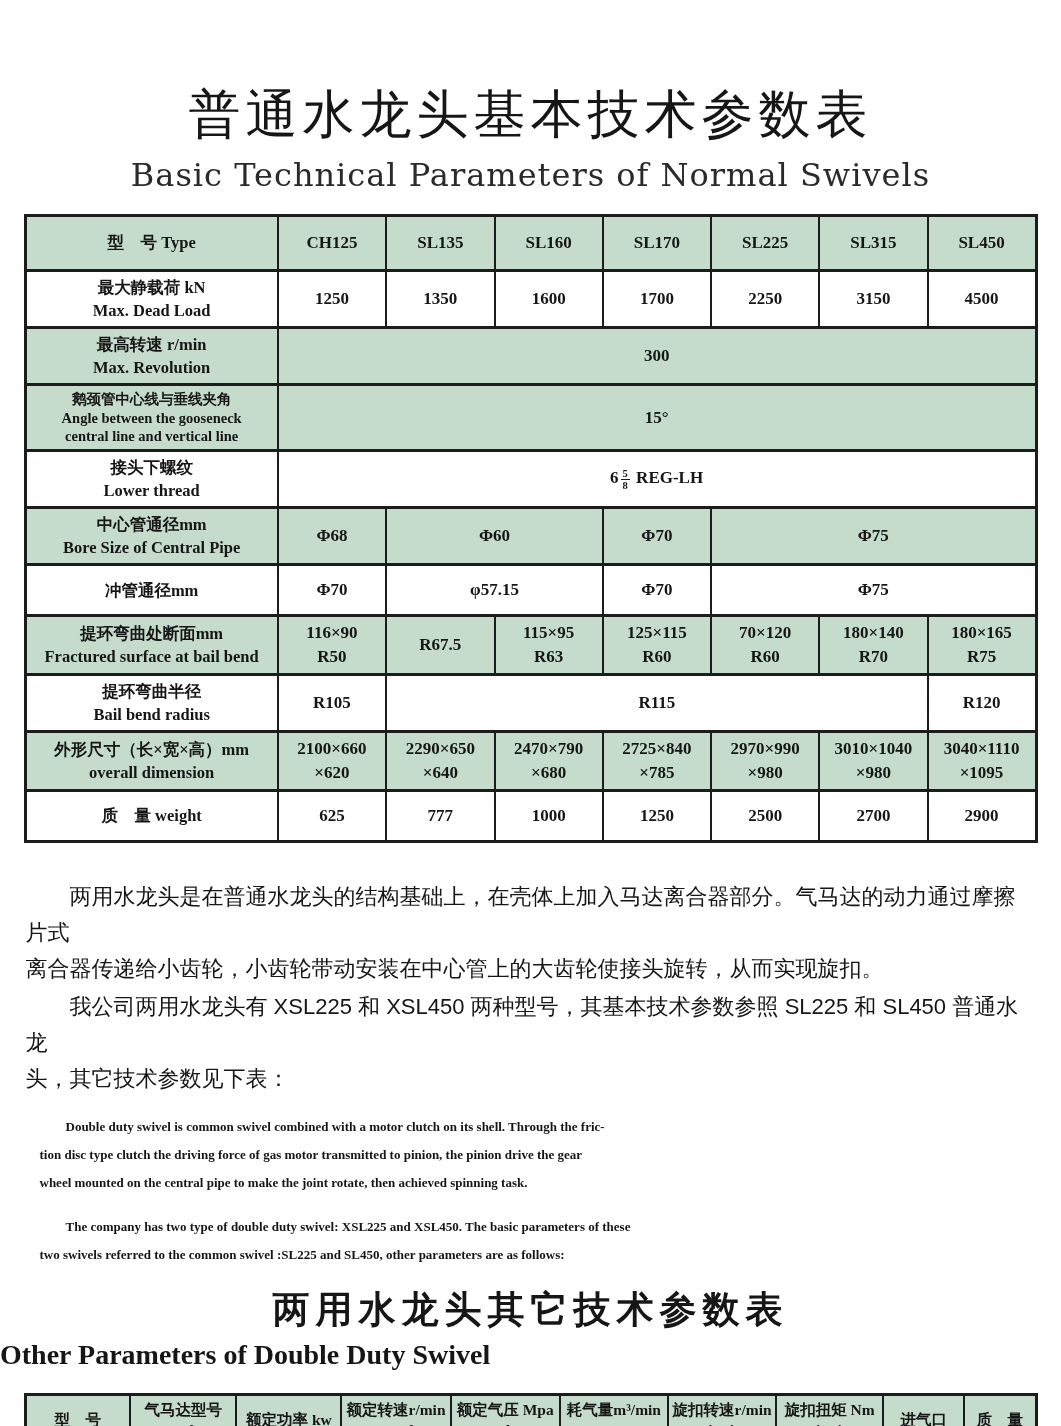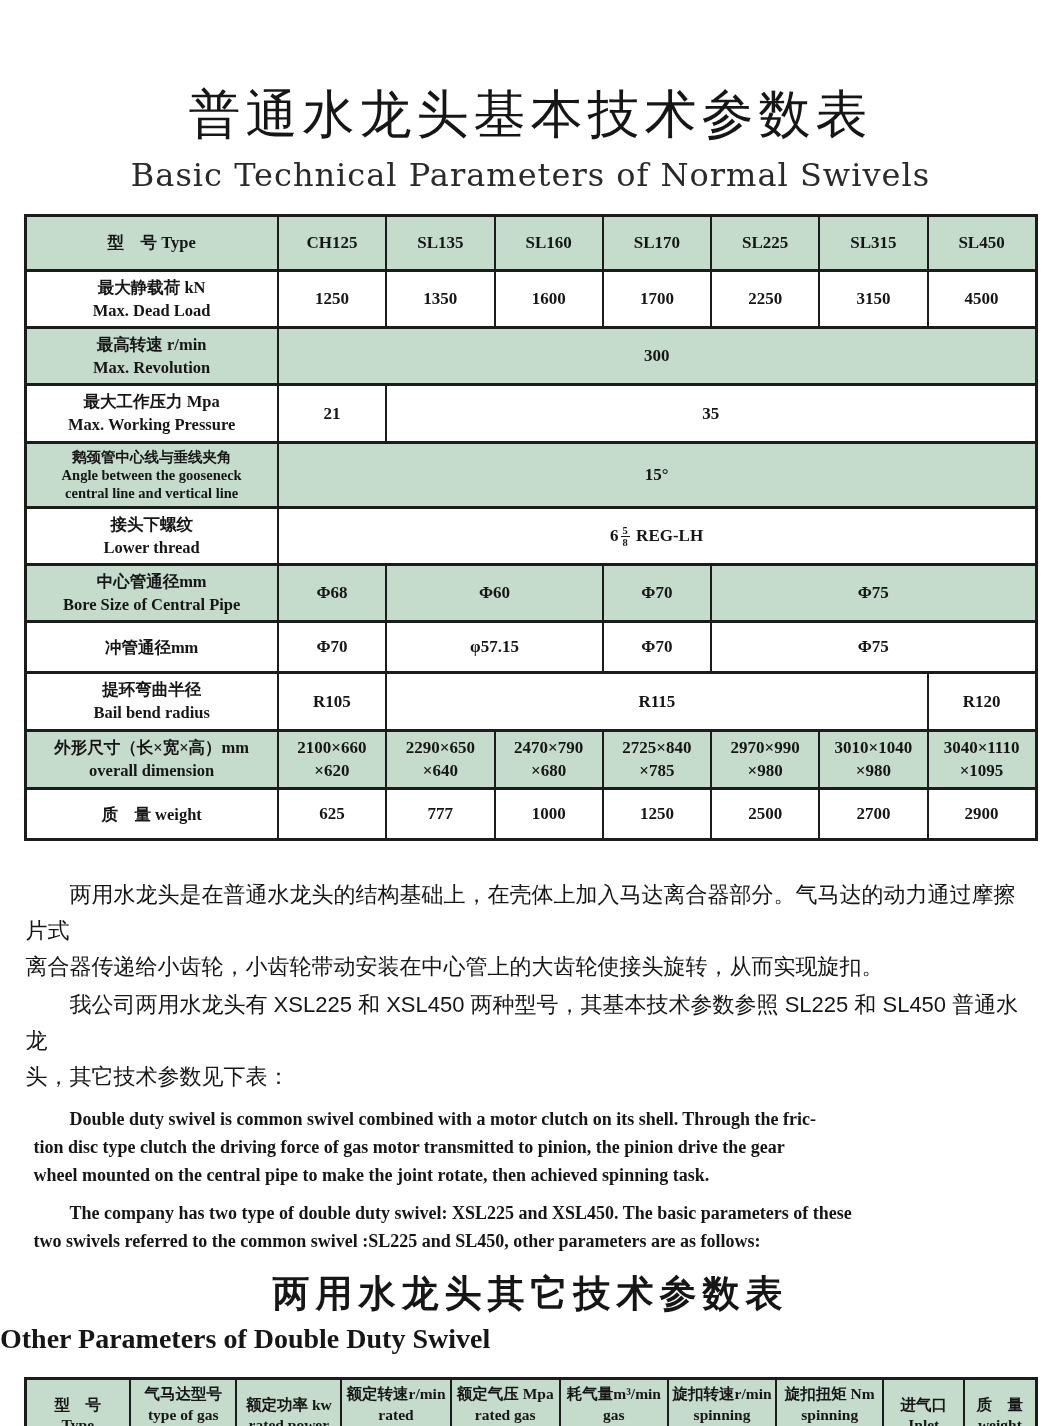--- a/index.html
+++ b/index.html
@@ -37,22 +37,22 @@
   
   .frac{display:inline-block;vertical-align:-0.55em;text-align:center;
         font-size:0.62em;line-height:1.05;margin:0 2px;}
   .frac .num{display:block;border-bottom:1.6px solid #161616;padding:0 2px;}
   .frac .den{display:block;}
 
   
   .paras{width:1014px;margin:36px auto 0 auto;}
   .p-cn{font-family:"Liberation Sans",sans-serif;font-size:22px;line-height:36px;
         margin:2px;text-indent:2em;white-space:pre-line;}
-  .p-en{font-family:"Liberation Serif",serif;font-weight:bold;font-size:18px;
-        line-height:28px;margin:10px;text-indent:2em;white-space:pre-line;}
+  .p-en{font-family:"Liberation Serif",serif;font-weight:bold;font-size:13px;
+        line-height:28px;margin:16px;text-indent:2em;white-space:pre-line;}
 </style>
 </head>
 <body>
 
 <div class="page">
 
   <h1 class="title-cn">普通水龙头基本技术参数表</h1>
   <div class="title-en">Basic Technical Parameters of Normal Swivels</div>
 
   <table class="t1">
@@ -86,26 +86,20 @@
       <td>1700</td>
       <td>2250</td>
       <td>3150</td>
       <td>4500</td>
     </tr>
     <tr class="green">
       <td class="lbl">最高转速  r/min
 Max. Revolution</td>
       <td colspan="7">300</td>
     </tr>
-    <tr>
-      <td class="lbl">最大工作压力  Mpa
-Max. Working Pressure</td>
-      <td>21</td>
-      <td colspan="6">35</td>
-    </tr>
     <tr class="green tall">
       <td class="lbl small">鹅颈管中心线与垂线夹角
 Angle between the gooseneck
 central line and vertical line</td>
       <td colspan="7">15°</td>
     </tr>
     <tr>
       <td class="lbl">接头下螺纹
 Lower thread</td>
       <td colspan="7"><span>6</span><span class="frac"><span class="num">5</span><span class="den">8</span></span> <span>REG-LH</span></td>
@@ -117,20 +111,37 @@
       <td colspan="2">Φ60</td>
       <td>Φ70</td>
       <td colspan="3">Φ75</td>
     </tr>
     <tr>
       <td class="lbl">冲管通径mm</td>
       <td>Φ70</td>
       <td colspan="2">φ57.15</td>
       <td>Φ70</td>
       <td colspan="3">Φ75</td>
+    </tr>
+    <tr class="green tall">
+      <td class="lbl">提环弯曲处断面mm
+Fractured surface at bail bend</td>
+      <td>116×90
+R50</td>
+      <td>R67.5</td>
+      <td>115×95
+R63</td>
+      <td>125×115
+R60</td>
+      <td>70×120
+R60</td>
+      <td>180×140
+R70</td>
+      <td>180×165
+R75</td>
     </tr>
     <tr>
       <td class="lbl">提环弯曲半径
 Bail bend radius</td>
       <td>R105</td>
       <td colspan="5">R115</td>
       <td>R120</td>
     </tr>
     <tr class="green tall">
       <td class="lbl">外形尺寸（长×宽×高）mm

